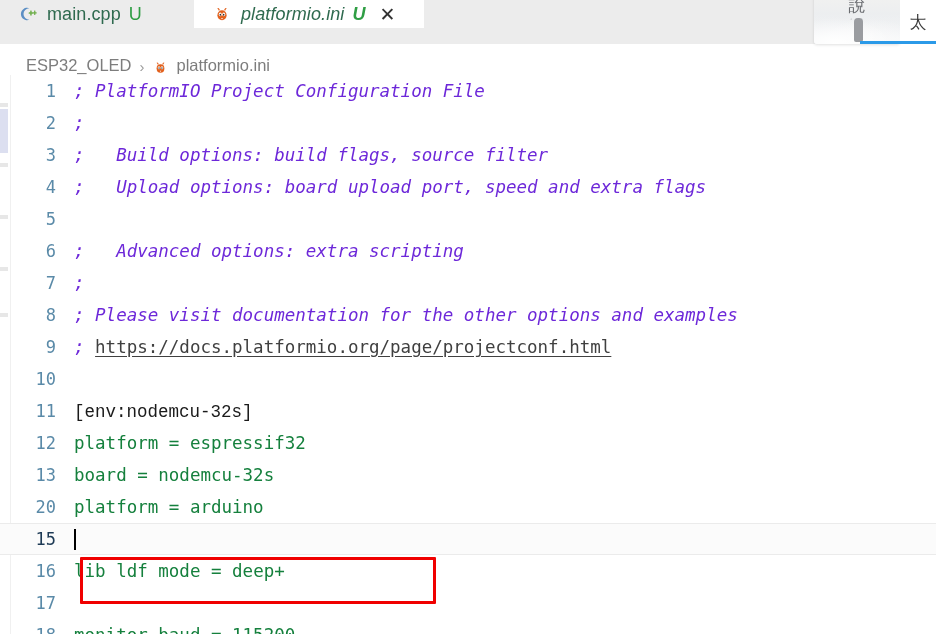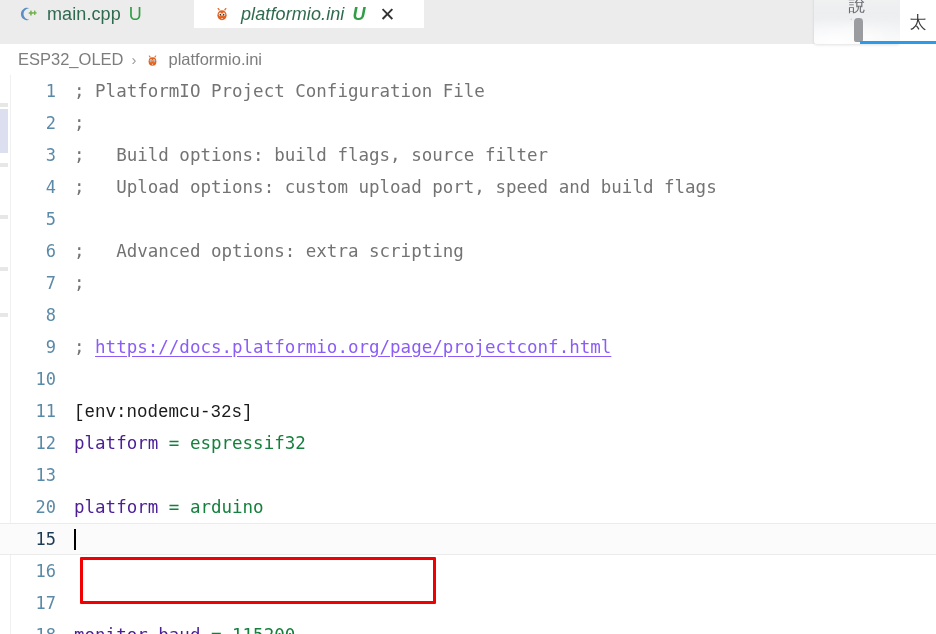--- a/index.html
+++ b/index.html
@@ -155,22 +155,22 @@
   }
 
   
   .breadcrumb {
     position: absolute;
     left: 0; top: 44px;
     width: 764px;
     height: 31px;
     background: #ffffff;
     display: flex;
-    align-items: center;
-    padding-left: 18px;
+    align-items: flex-end;
+    padding-left: 26px;
     box-sizing: border-box;
     font-size: 16.5px;
     color: #7d7d7d;
   }
   .bc-sep {
     margin: 0 8px;
     color: #9b9b9b;
     font-size: 15px;
   }
   .bc-icon {
@@ -253,29 +253,29 @@
   }
   .cursor {
     display: inline-block;
     width: 2px;
     height: 21px;
     background: #000;
     vertical-align: -4px;
     margin-left: 0px;
   }
 
-  .tok-comment { color: #737373; }
+  .tok-comment { color: #6d28d9; font-style: italic; }
   .tok-link {
-    color: #8b5cf6;
+    color: #404040;
     text-decoration: underline;
     text-underline-offset: 3px;
     cursor: pointer;
   }
   .tok-section { color: #1a1a1a; font-family: Liberation Mono, monospace; }
-  .tok-key { color: #4c1d95; }
+  .tok-key { color: #15803d; }
   .tok-plain { color: #15803d; }
 
   
   .annot-box {
     position: absolute;
     left: 80px;
     top: 482px;
     width: 356px;
     height: 47px;
     border: 3px solid #f00000;
@@ -367,32 +367,32 @@
       <i class="sel" style="top:34px"></i>
       <i style="top:88px"></i>
       <i style="top:140px"></i>
       <i style="top:192px"></i>
       <i style="top:238px"></i>
     </div>
     <div class="code-area">
         <div class="line"><span class="ln">1</span><span class="code"><span class="tok-comment">; PlatformIO Project Configuration File</span></span></div>
         <div class="line"><span class="ln">2</span><span class="code"><span class="tok-comment">;</span></span></div>
         <div class="line"><span class="ln">3</span><span class="code"><span class="tok-comment">;   Build options: build flags, source filter</span></span></div>
-        <div class="line"><span class="ln">4</span><span class="code"><span class="tok-comment">;   Upload options: custom upload port, speed and build flags</span></span></div>
+        <div class="line"><span class="ln">4</span><span class="code"><span class="tok-comment">;   Upload options: board upload port, speed and extra flags</span></span></div>
         <div class="line"><span class="ln">5</span></div>
         <div class="line"><span class="ln">6</span><span class="code"><span class="tok-comment">;   Advanced options: extra scripting</span></span></div>
         <div class="line"><span class="ln">7</span><span class="code"><span class="tok-comment">;</span></span></div>
-        <div class="line"><span class="ln">8</span></div>
+        <div class="line"><span class="ln">8</span><span class="code"><span class="tok-comment">; Please visit documentation for the other options and examples</span></span></div>
         <div class="line"><span class="ln">9</span><span class="code"><span class="tok-comment">; </span><span class="tok-link">https://docs.platformio.org/page/projectconf.html</span></span></div>
         <div class="line"><span class="ln">10</span><span class="code"><span class="tok-plain"></span></span></div>
         <div class="line"><span class="ln">11</span><span class="code"><span class="tok-section">[env:nodemcu-32s]</span></span></div>
         <div class="line"><span class="ln">12</span><span class="code"><span class="tok-key">platform</span><span class="tok-plain"> = espressif32</span></span></div>
-        <div class="line"><span class="ln">13</span></div>
+        <div class="line"><span class="ln">13</span><span class="code"><span class="tok-key">board</span><span class="tok-plain"> = nodemcu-32s</span></span></div>
         <div class="line"><span class="ln">20</span><span class="code"><span class="tok-key">platform</span><span class="tok-plain"> = arduino</span></span></div>
         <div class="line current"><span class="ln">15</span><span class="code"><span class="tok-plain"></span><span class="cursor"></span></span></div>
-        <div class="line"><span class="ln">16</span></div>
+        <div class="line"><span class="ln">16</span><span class="code"><span class="tok-plain">lib ldf </span><span class="tok-key">mode</span><span class="tok-plain"> = deep+</span></span></div>
         <div class="line"><span class="ln">17</span><span class="code"><span class="tok-plain"></span></span></div>
         <div class="line"><span class="ln">18</span><span class="code"><span class="tok-key">monitor_baud</span><span class="tok-plain"> = 115200</span></span></div>
       </div>
     <div class="annot-box"></div>
   </div>
 
 </div>
 
 </body></html>

